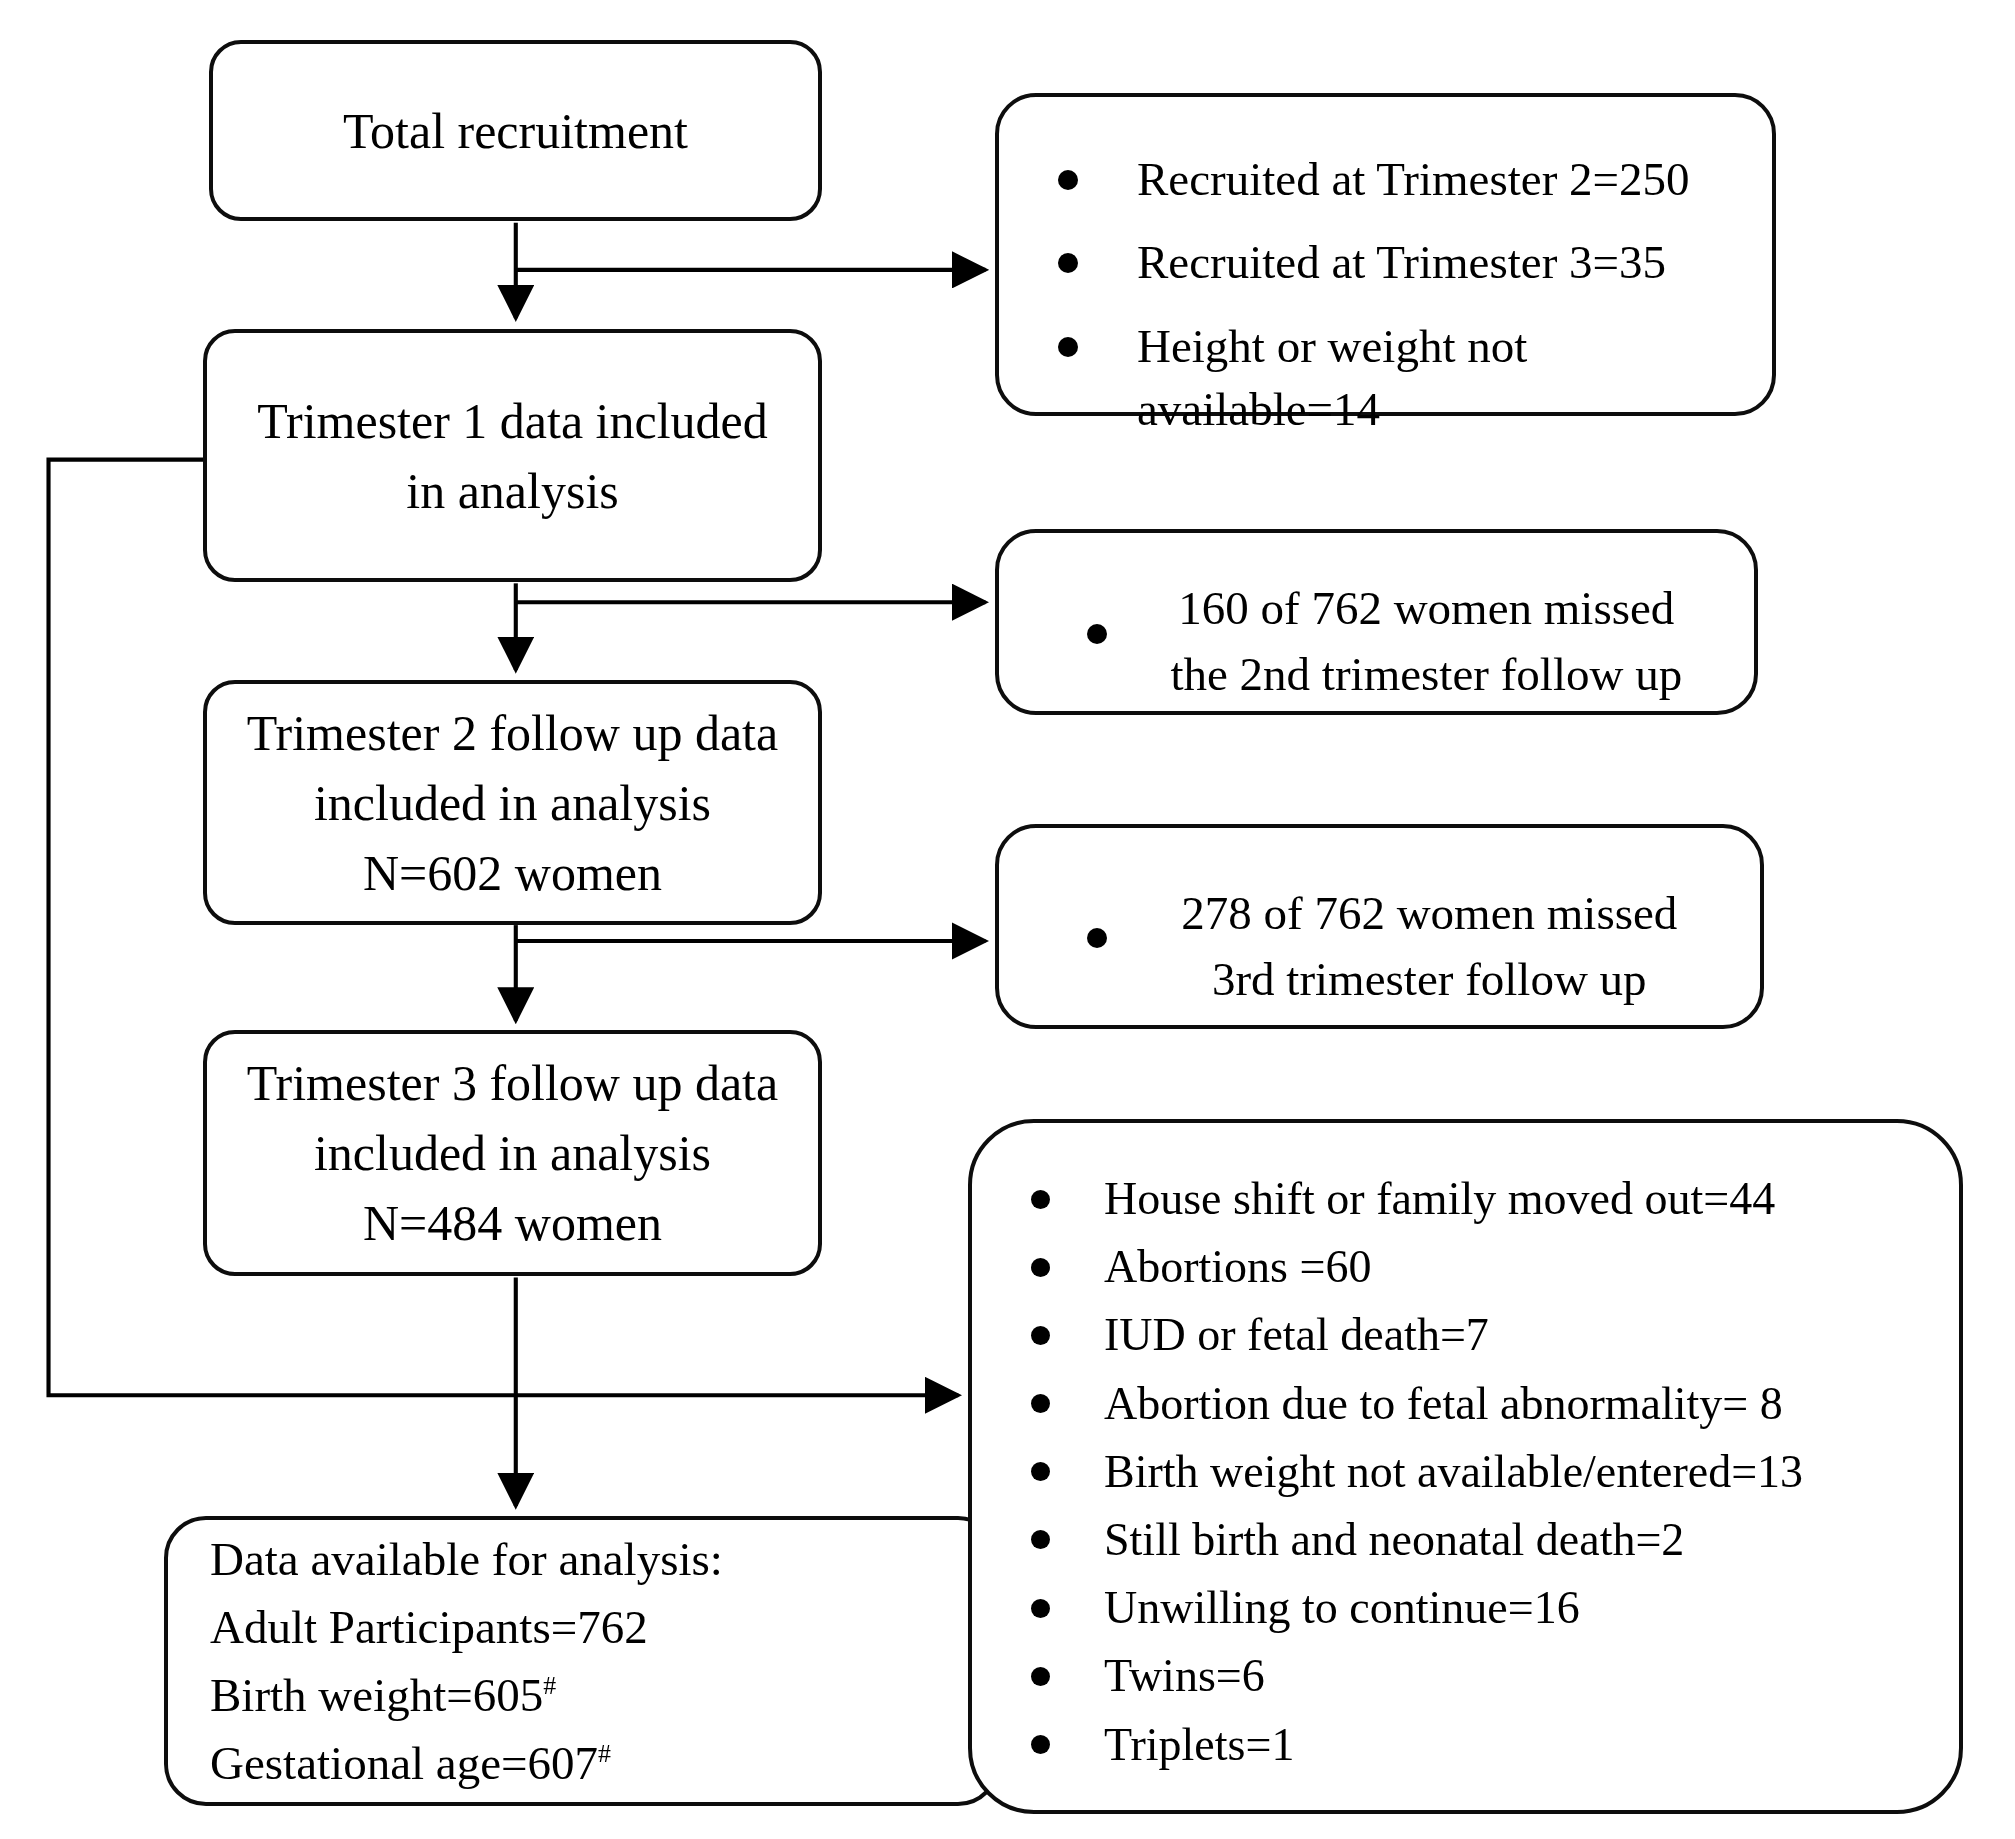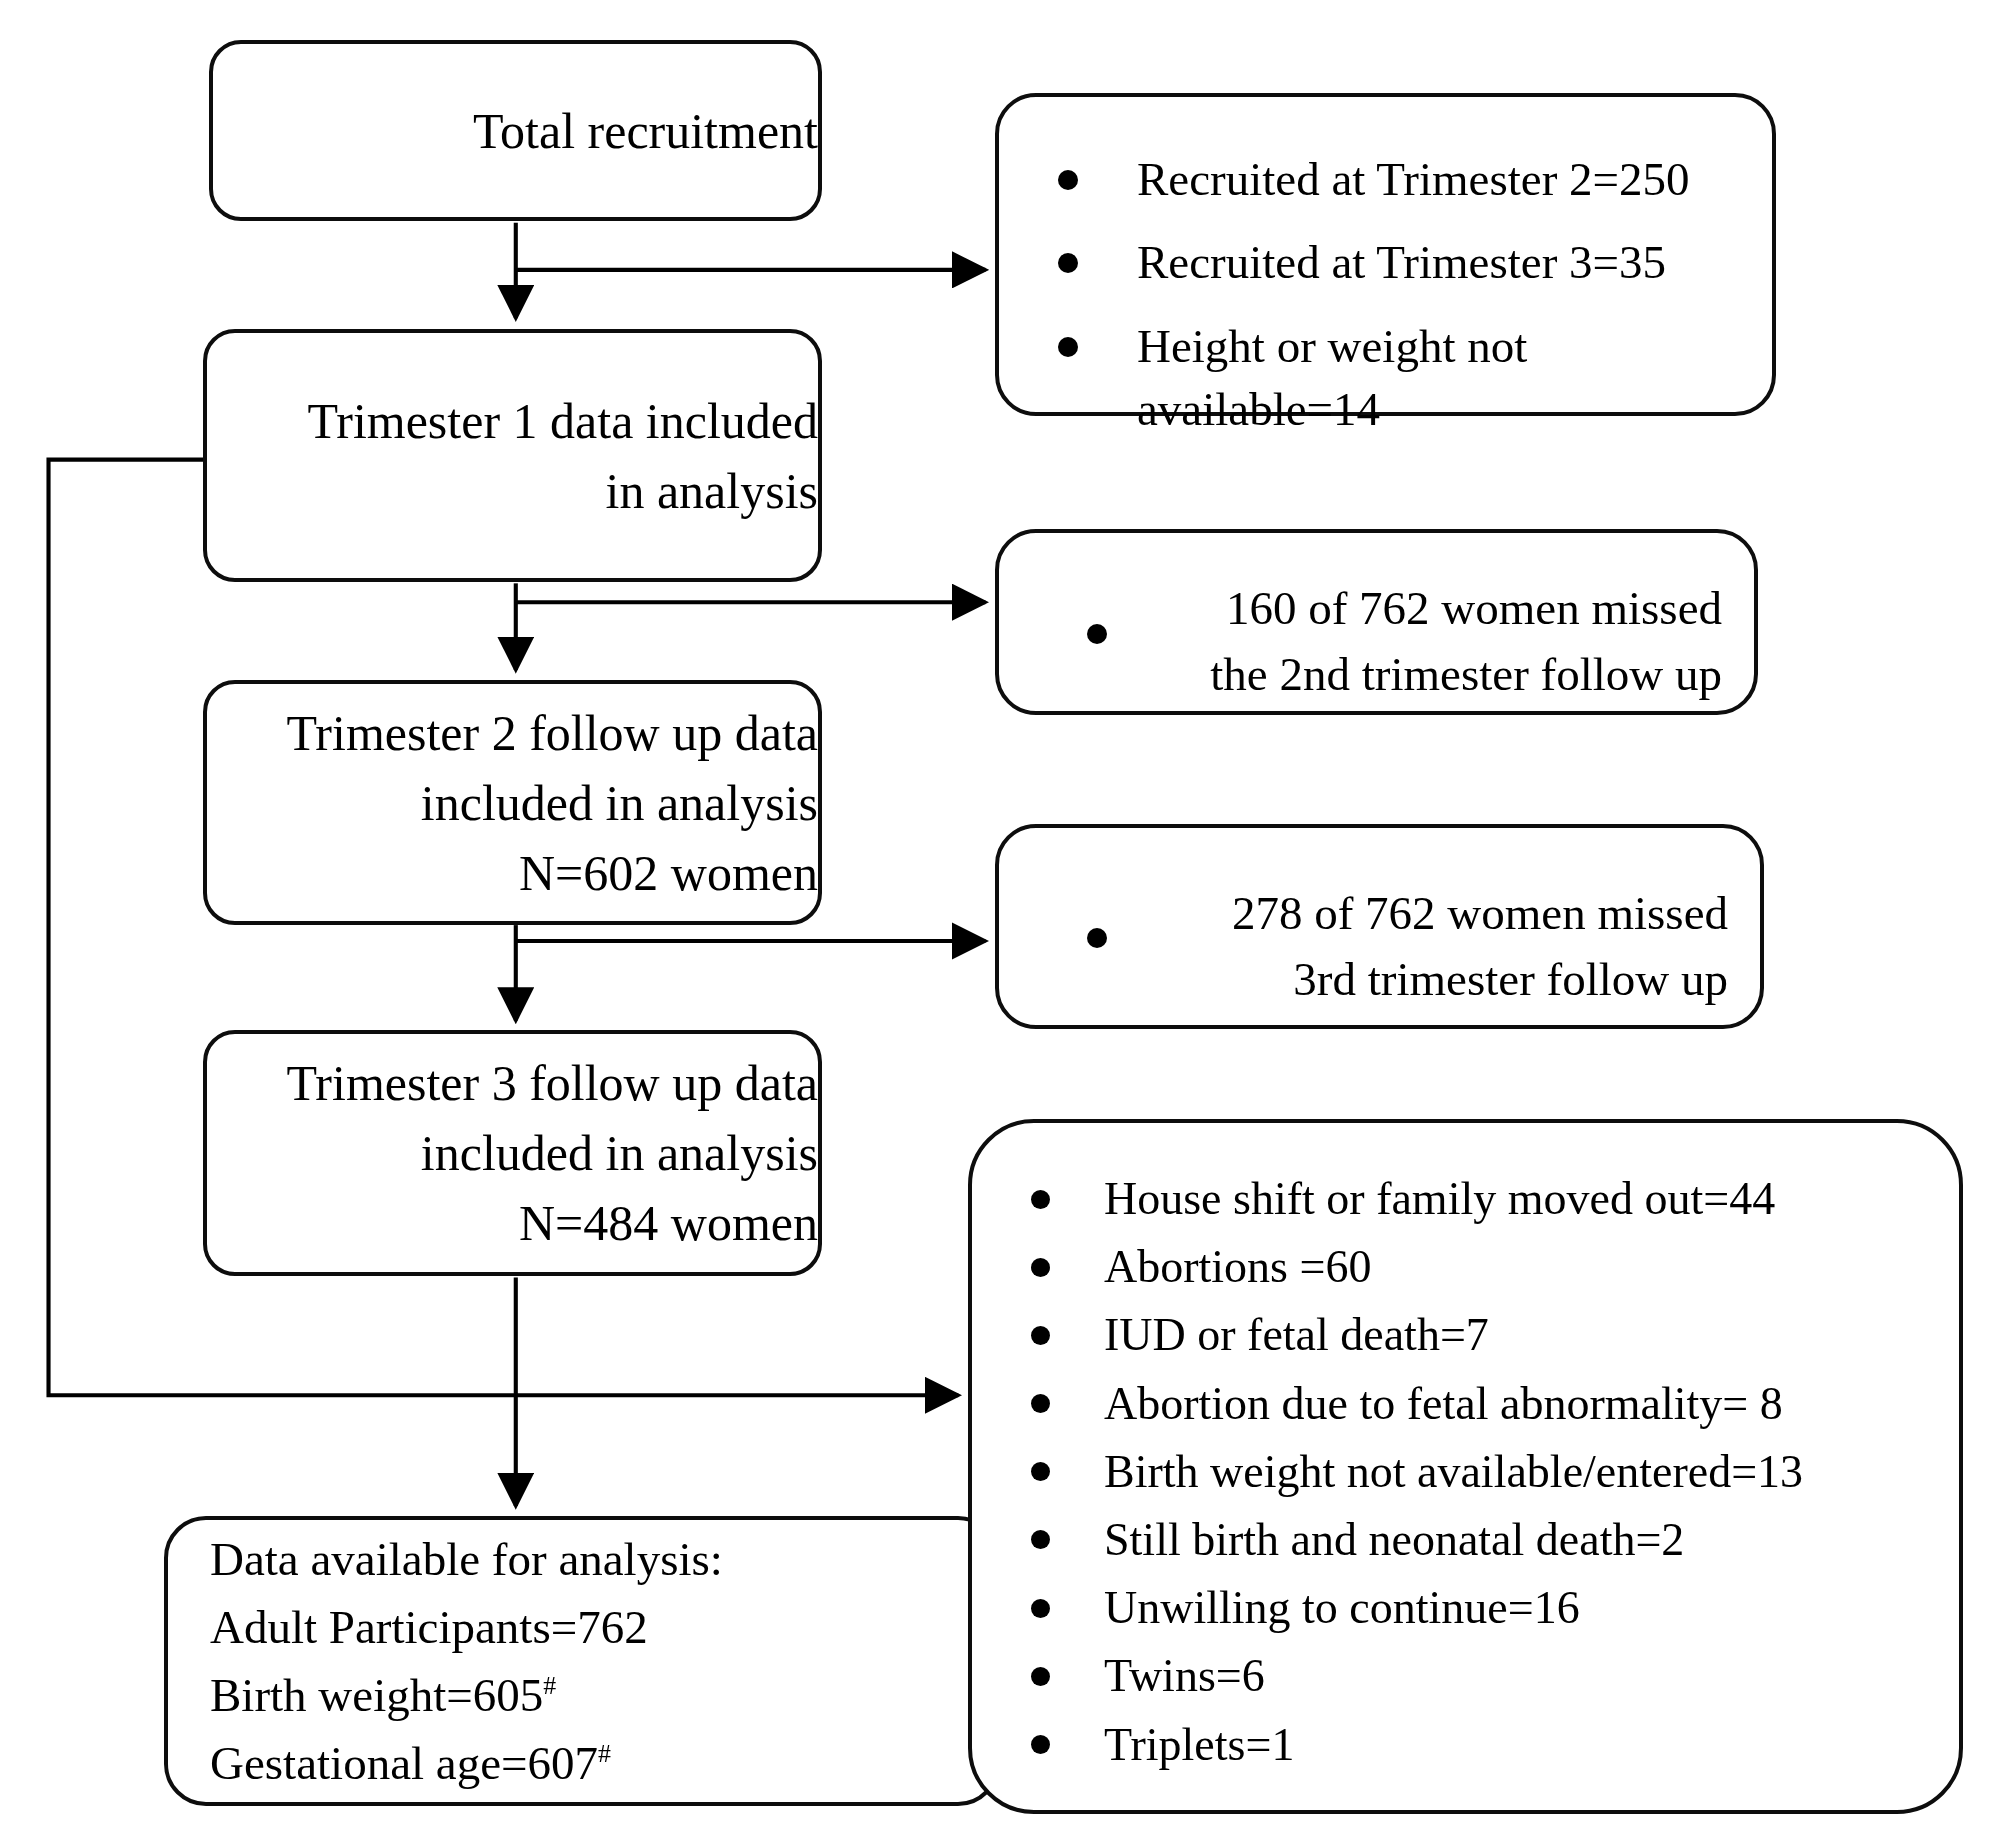--- a/index.html
+++ b/index.html
@@ -9,21 +9,21 @@
     font-family:"Liberation Serif","DejaVu Serif",serif;
   }
   #connector-layer{position:absolute;left:0;top:0;width:2015px;height:1839px;}
   .box{
     position:absolute;box-sizing:border-box;background:#ffffff;
     border:4.7px solid #0d0d0d;
   }
   
   .flowbox{
     display:flex;flex-direction:column;justify-content:center;
-    text-align:right;border-radius:32px;font-size:50px;line-height:1.4;
+    text-align:center;border-radius:32px;font-size:50px;line-height:1.4;
   }
   .flowbox .ln{white-space:nowrap;}
   #box-total{left:209px;top:40px;width:613px;height:181px;}
   #box-t1{left:203px;top:329px;width:619px;height:253px;font-family:Liberation Serif, serif;}
   #box-t2{left:203px;top:680px;width:619px;height:245px;}
   #box-t3{left:203px;top:1030px;width:619px;height:246px;}
   #box-final{
     left:164px;top:1516px;width:836px;height:290px;border-radius:42px;
     display:flex;flex-direction:column;justify-content:center;
     padding:0 17.7px 0 42px;font-size:47px;line-height:1.45;text-align:left;
@@ -46,21 +46,21 @@
     padding:50px 33px 17.7px 59px;font-size:46px;line-height:1.15;
   }
   .brow{display:flex;align-items:flex-start;}
   .disc{
     flex:0 0 auto;width:20px;height:20px;border-radius:50%;background:#000;
   }
   #box-r1 .brow{margin-bottom:20px;}
   #box-r1 .disc{margin-top:22px;margin-right:59px;}
   #box-r1 .btext{flex:1;text-align:left;}
   #box-r2 .disc,#box-r3 .disc{margin-top:23.6px;margin-right:23.6px;}
-  #box-r2 .ctext,#box-r3 .ctext{flex:1;text-align:right;margin-top:40px;}
+  #box-r2 .ctext,#box-r3 .ctext{flex:1;text-align:center;margin-top:40px;}
   .bl{display:block;}
   #box-r4 .brow{margin-bottom:15.3px;}
   #box-r4 .disc{width:19px;height:19px;margin-top:16.5px;margin-right:54px;}
   #box-r4 .btext{flex:1;text-align:left;white-space:nowrap;}
 </style>
 </head>
 <body>
 
 <svg id="connector-layer" viewBox="0 0 3419 3121" xmlns="http://www.w3.org/2000/svg">
   <defs>

